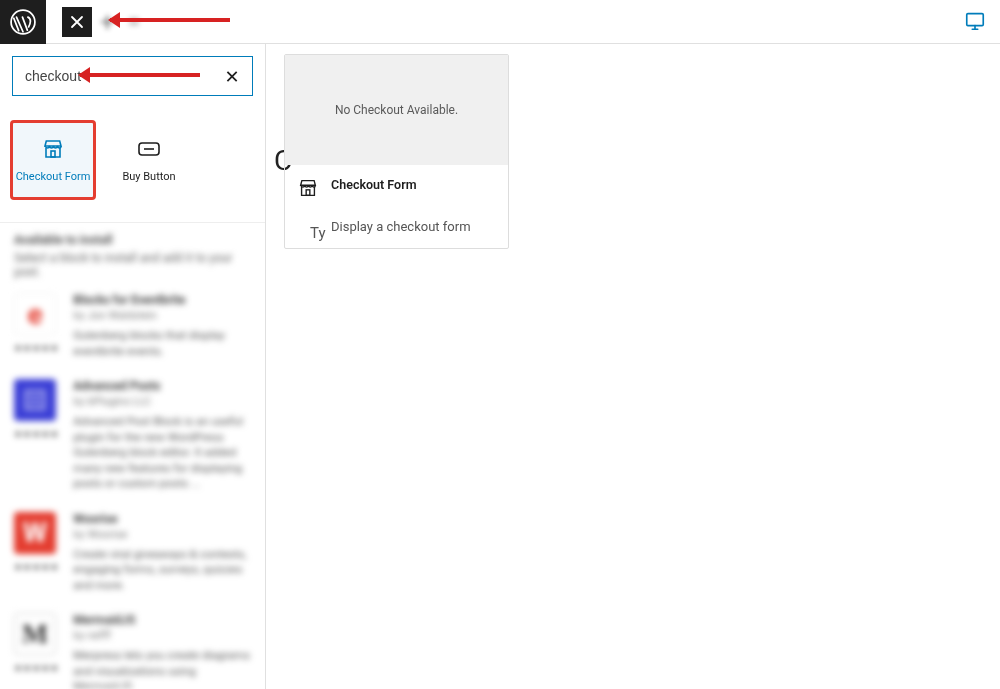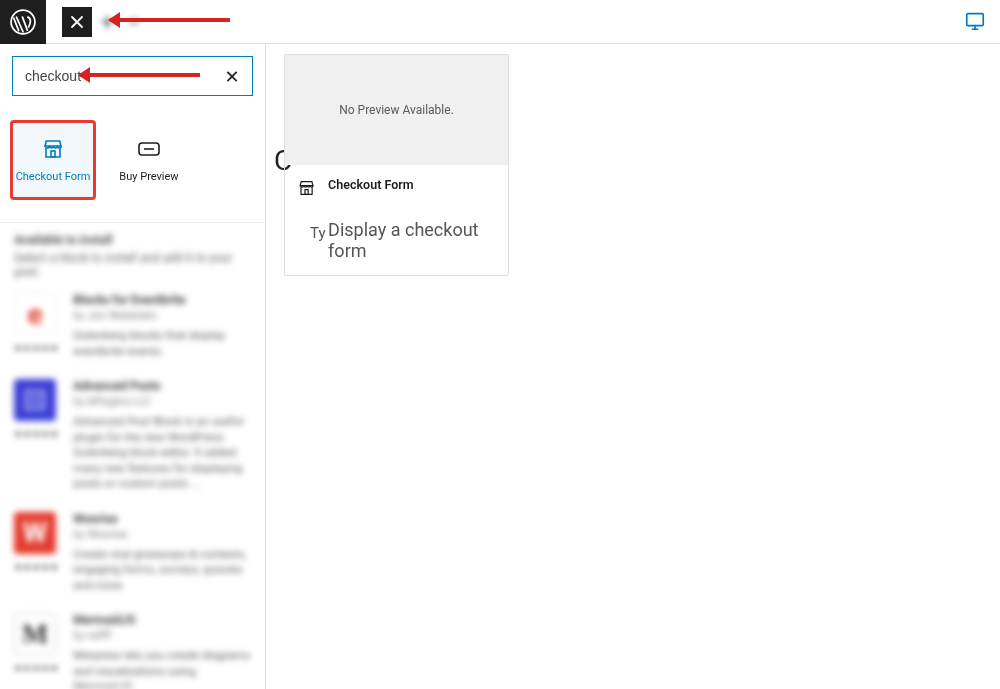--- a/index.html
+++ b/index.html
@@ -52,21 +52,21 @@
   .install-body { font-size: 12px; color: #555; }
   .install-title { font-weight: 600; color: #333; margin-bottom: 2px; }
   .install-author { color: #777; font-size: 11px; margin-bottom: 6px; }
   .install-desc { font-size: 11.5px; line-height: 1.35; }
 
   
   .preview-card { width: 225px; border: 1px solid #ddd; border-radius: 2px; margin-left: 8px; }
   .preview-placeholder { height: 110px; background: #f0f0f0; display: flex; align-items: center; justify-content: center; font-size: 12px; color: #5a5a5a; }
   .preview-meta { display: flex; align-items: flex-start; gap: 12px; padding: 12px 12px 14px 12px; }
   .preview-meta-text .ptitle { font-size: 12.5px; font-weight: 600; margin-bottom: 4px; }
-  .preview-meta-text .pdesc { font-size: 18px; color: #555; margin-top: 27px; }
+  .preview-meta-text .pdesc { font-size: 13px; color: #555; margin-top: 27px; }
   .behind-letter { position: absolute; left: 8px; top: 100px; font-size: 28px; font-weight: 400; color: #222; z-index: -1; }
   .behind-ty { position: absolute; left: -4px; top: 180px; font-size: 15px; color: #555; z-index: -1; margin-left: 48px; }
 </style>
 </head>
 <body>
 
 <div class="topbar">
   <div class="wp-logo">
     <svg width="26" height="26" viewBox="0 0 24 24">
       <circle cx="12" cy="12" r="11" fill="none" stroke="#fff" stroke-width="1.6"></circle>
@@ -119,21 +119,21 @@
         </div>
         <div class="label">Checkout Form</div>
       </div>
       <div class="block-tile">
         <div class="icon-wrap">
           <svg width="22" height="14" viewBox="0 0 22 14">
             <rect x="1" y="1" width="20" height="12" rx="3" fill="none" stroke="#1e1e1e" stroke-width="1.6"></rect>
             <line x1="6" y1="7" x2="16" y2="7" stroke="#1e1e1e" stroke-width="1.6"></line>
           </svg>
         </div>
-        <div class="label">Buy Preview</div>
+        <div class="label">Buy Button</div>
       </div>
     </div>
 
     <div class="install-section">
       <div class="install-heading">Available to install</div>
       <div class="install-sub">Select a block to install and add it to your post.</div>
 
       <div class="install-item">
         <div class="install-left">
           <div class="install-thumb" style="background:#fff;color:#e43d30;border:1px solid #eee">e</div>
@@ -189,21 +189,21 @@
         </div>
       </div>
     </div>
   </div>
 
   <div class="main">
     <span class="behind-letter">C</span>
     <span class="behind-ty">Ty</span>
 
     <div class="preview-card">
-      <div class="preview-placeholder">No Preview Available.</div>
+      <div class="preview-placeholder">No Checkout Available.</div>
       <div class="preview-meta">
         <svg width="22" height="22" viewBox="0 0 24 24" fill="none" stroke="#1e1e1e" stroke-width="1.5">
           <path d="M4 9 L5.3 4 H18.7 L20 9 Z"></path>
           <path d="M4 9 Q5 11 6.5 11 Q8 11 8.5 9 Q9 11 10.5 11 Q12 11 12.5 9 Q13 11 14.5 11 Q16 11 16.5 9 Q17 11 18.5 11 Q20 11 20 9"></path>
           <path d="M5 11 V20 H19 V11"></path>
           <rect x="10" y="14" width="4" height="6"></rect>
         </svg>
         <div class="preview-meta-text">
           <div class="ptitle">Checkout Form</div>
           <div class="pdesc">Display a checkout form</div>

